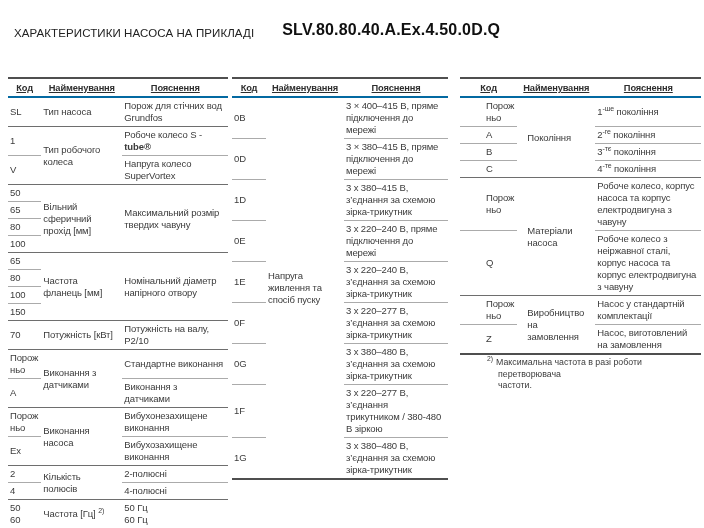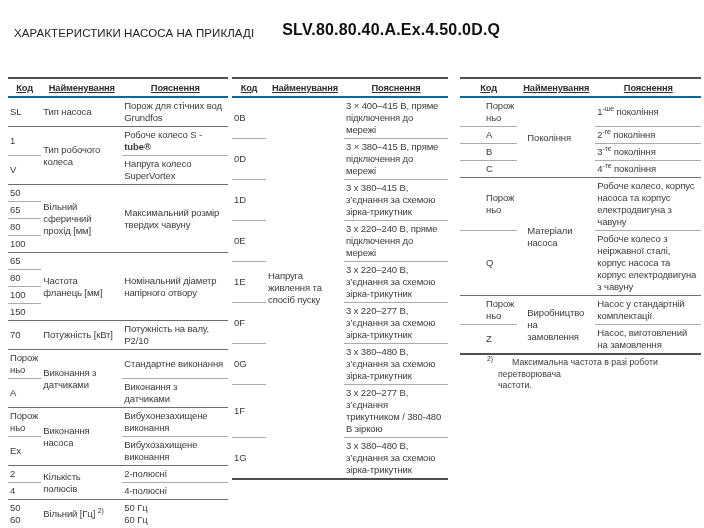--- a/index.html
+++ b/index.html
@@ -48,21 +48,21 @@
   #t3 td.code { padding-left: 26px; }
   #t3 td.name { padding-left: 10px; }
   sup.s { font-size: 7px; line-height: 0; }
   b { font-weight: 700; }
   .footnote {
     position: absolute; left: 487px; top: 357px; width: 212px;
     font-size: 8.8px; line-height: 11.5px; color: #3b3b3b;
     padding-left: 11px; text-indent: -11px;
   }
   .footnote sup { font-size: 6.8px; line-height: 0; margin-right: 3px; }
-  .footnote .fn-text { white-space: pre-line; margin-left: 16px; }
+  .footnote .fn-text { white-space: pre-line; }
 </style>
 </head>
 <body>
 
 <div class="titlebar">
   <span class="t-label">ХАРАКТЕРИСТИКИ НАСОСА НА ПРИКЛАДІ</span>
   <span class="t-code">SLV.80.80.40.A.Ex.4.50.0D.Q</span>
 </div>
 
 <table class="nom" id="t1">
@@ -165,21 +165,21 @@
 полюсів</td>
         <td class="expl">2-полюсні</td>
       </tr>
     <tr class="grp">
         <td class="code">4</td>
         <td class="expl">4-полюсні</td>
       </tr>
     <tr class="grp">
         <td class="code">50
 60</td>
-        <td class="name"><span>Вільний [Гц]</span> <sup class="s">2)</sup></td>
+        <td class="name"><span>Частота [Гц]</span> <sup class="s">2)</sup></td>
         <td class="expl">50 Гц
 60 Гц</td>
       </tr>
   </tbody>
 </table>
 
 <table class="nom" id="t2">
   <colgroup>
       <col style="width:34px">
       <col style="width:78px">

